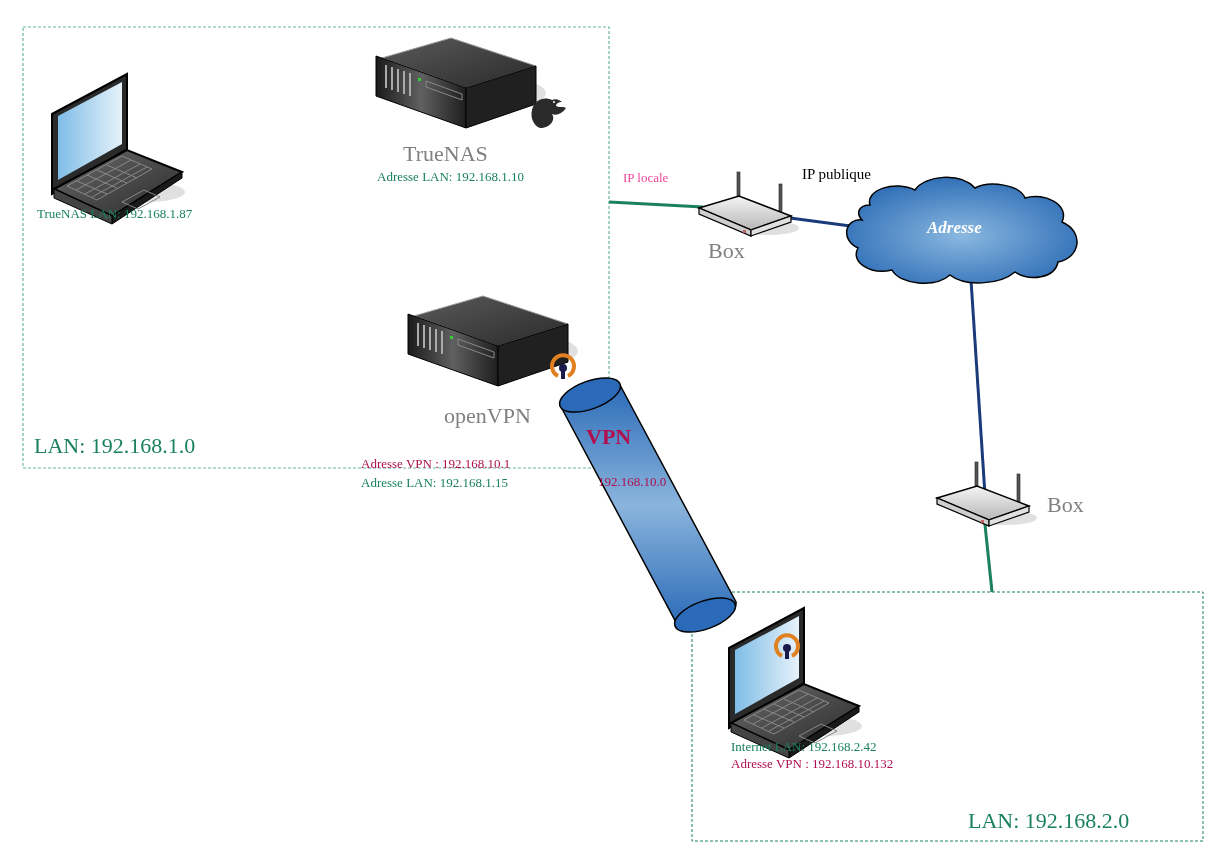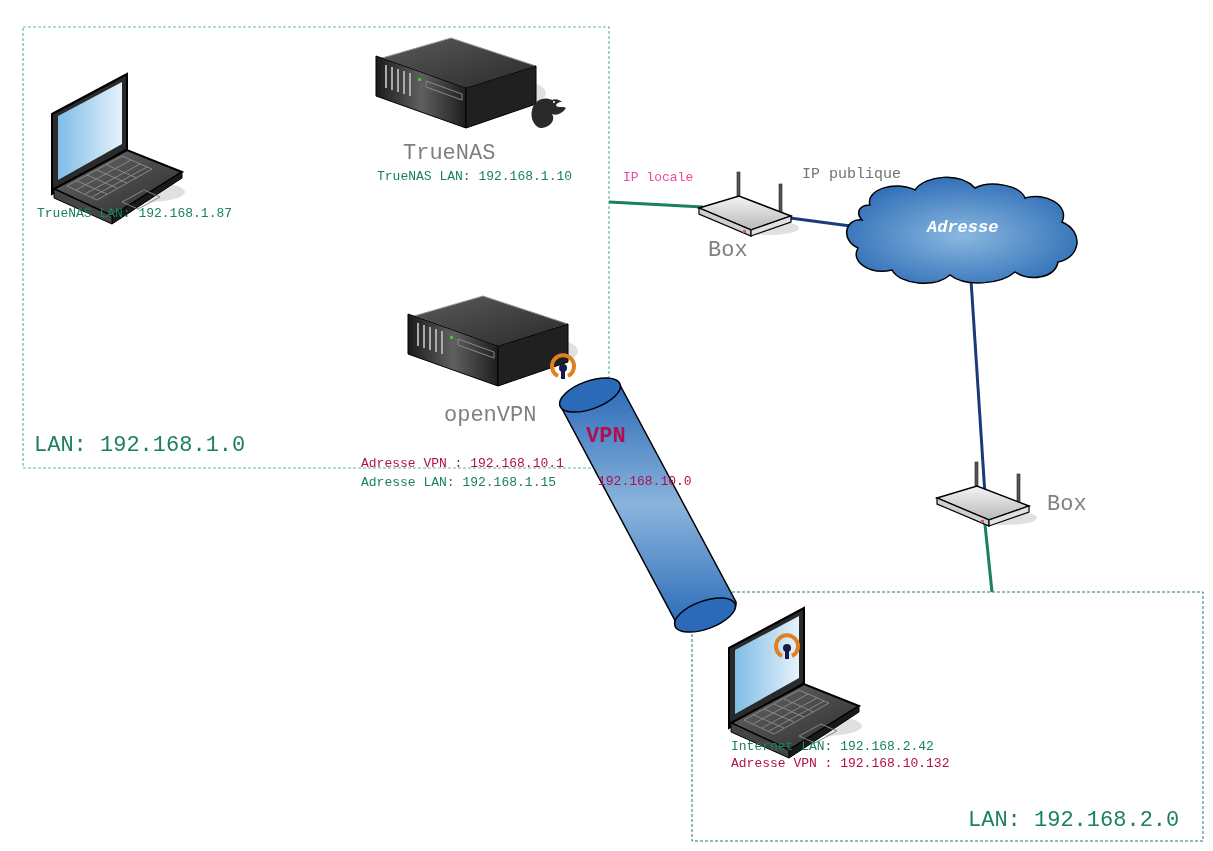--- a/index.html
+++ b/index.html
@@ -1,24 +1,24 @@
 <!DOCTYPE html>
 <html><head>
 <meta charset="utf-8">
 <style>
   html, body { margin: 0; padding: 0; background: #ffffff; }
   body { width: 1213px; height: 851px; position: relative; overflow: hidden; font-family: "Liberation Sans", sans-serif; }
   #diagram { position: absolute; left: 0; top: 0; }
-  .txt { position: absolute; white-space: nowrap; font-family: Liberation Mono, monospace; }
+  .txt { position: absolute; white-space: nowrap; font-family: Liberation Serif, serif; }
   .ip-green { color: #1a8060; font-size: 13px; }
   .ip-red { color: #b0104f; font-size: 13px; }
   .dev-label { color: #808080; font-size: 22px; }
   .lan-label { color: #1a8060; font-size: 22px; }
   .link-label-green { color: #ec4899; font-size: 13px; }
-  .link-label-blue { color: #737373; font-size: 15px; }
+  .link-label-blue { color: #000000; font-size: 15px; }
 </style>
 </head>
 <body>
 
 <svg id="diagram" width="1213" height="851" viewBox="0 0 1213 851" xmlns="http://www.w3.org/2000/svg">
   <defs>
     <linearGradient id="screenGrad" x1="0" y1="0" x2="1" y2="0">
       <stop offset="0" stop-color="#7fbde6"></stop>
       <stop offset="1" stop-color="#e6f2fb"></stop>
     </linearGradient>
@@ -152,21 +152,21 @@
       <use href="#laptopSym"></use>
     </g>
   <g transform="translate(787,650)">
       <use href="#openvpnSym"></use>
     </g>
 </svg>
 
 <span class="txt ip-green" style="left:37px; top:206px; font-size:13px;">TrueNAS LAN: 192.168.1.87</span>
 
 <span class="txt dev-label" style="left:403px; top:141px;">TrueNAS</span>
-<span class="txt ip-green" style="left:377px; top:169px;">TrueNAS LAN: 192.168.1.10</span>
+<span class="txt ip-green" style="left:377px; top:169px;">Adresse LAN: 192.168.1.10</span>
 
 <span class="txt dev-label" style="left:444px; top:403px;">openVPN</span>
 <span class="txt ip-green" style="left:361px; top:439px;margin-top:36px;">Adresse LAN: 192.168.1.15</span>
 <span class="txt ip-red" style="left:361px; top:456px;">Adresse VPN : 192.168.10.1</span>
 
 <span class="txt lan-label" style="left:34px; top:433px;">LAN: 192.168.1.0</span>
 
 <span class="txt link-label-green" style="left:623px; top:170px;">IP locale</span>
 <span class="txt link-label-blue" style="left:802px; top:166px;">IP publique</span>
 

